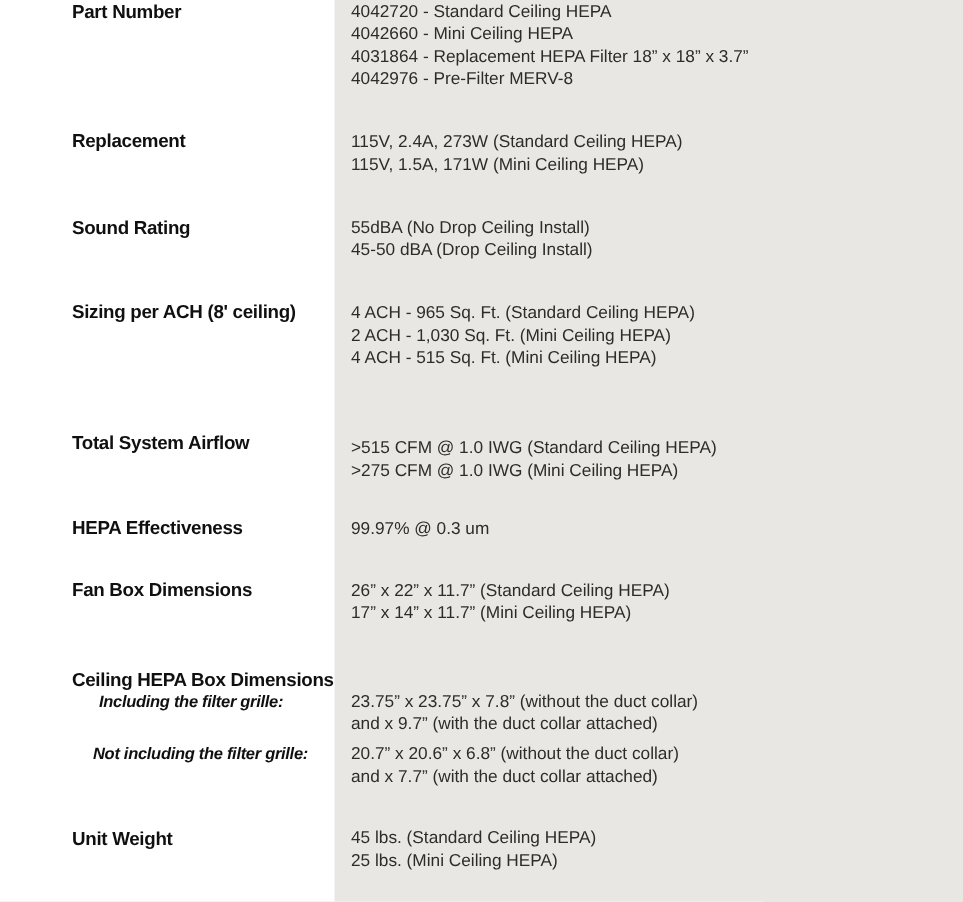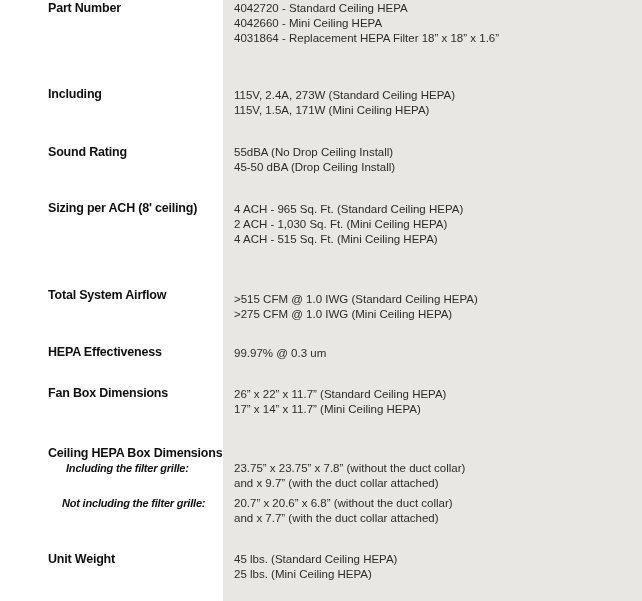--- a/index.html
+++ b/index.html
@@ -51,24 +51,25 @@
 <body>
 
 <div class="page">
 
   <div class="gray-panel"></div>
 
   <div class="label" style="top:1px">Part Number</div>
   <div class="values" style="top:1px">
     <div>4042720 - Standard Ceiling HEPA</div>
     <div>4042660 - Mini Ceiling HEPA</div>
-    <div>4031864 - Replacement HEPA Filter 18” x 18” x 1.6”</div>
+    <div>4031864 - Replacement HEPA Filter 18” x 18” x 3.7”</div>
+    <div>4042976 - Pre-Filter MERV-8</div>
   </div>
 
-  <div class="label" style="top:87px">Including</div>
+  <div class="label" style="top:87px">Replacement</div>
   <div class="values" style="top:88px">
     <div>115V, 2.4A, 273W (Standard Ceiling HEPA)</div>
     <div>115V, 1.5A, 171W (Mini Ceiling HEPA)</div>
   </div>
 
   <div class="label" style="top:145px">Sound Rating</div>
   <div class="values" style="top:145px">
     <div>55dBA (No Drop Ceiling Install)</div>
     <div>45-50 dBA (Drop Ceiling Install)</div>
   </div>

